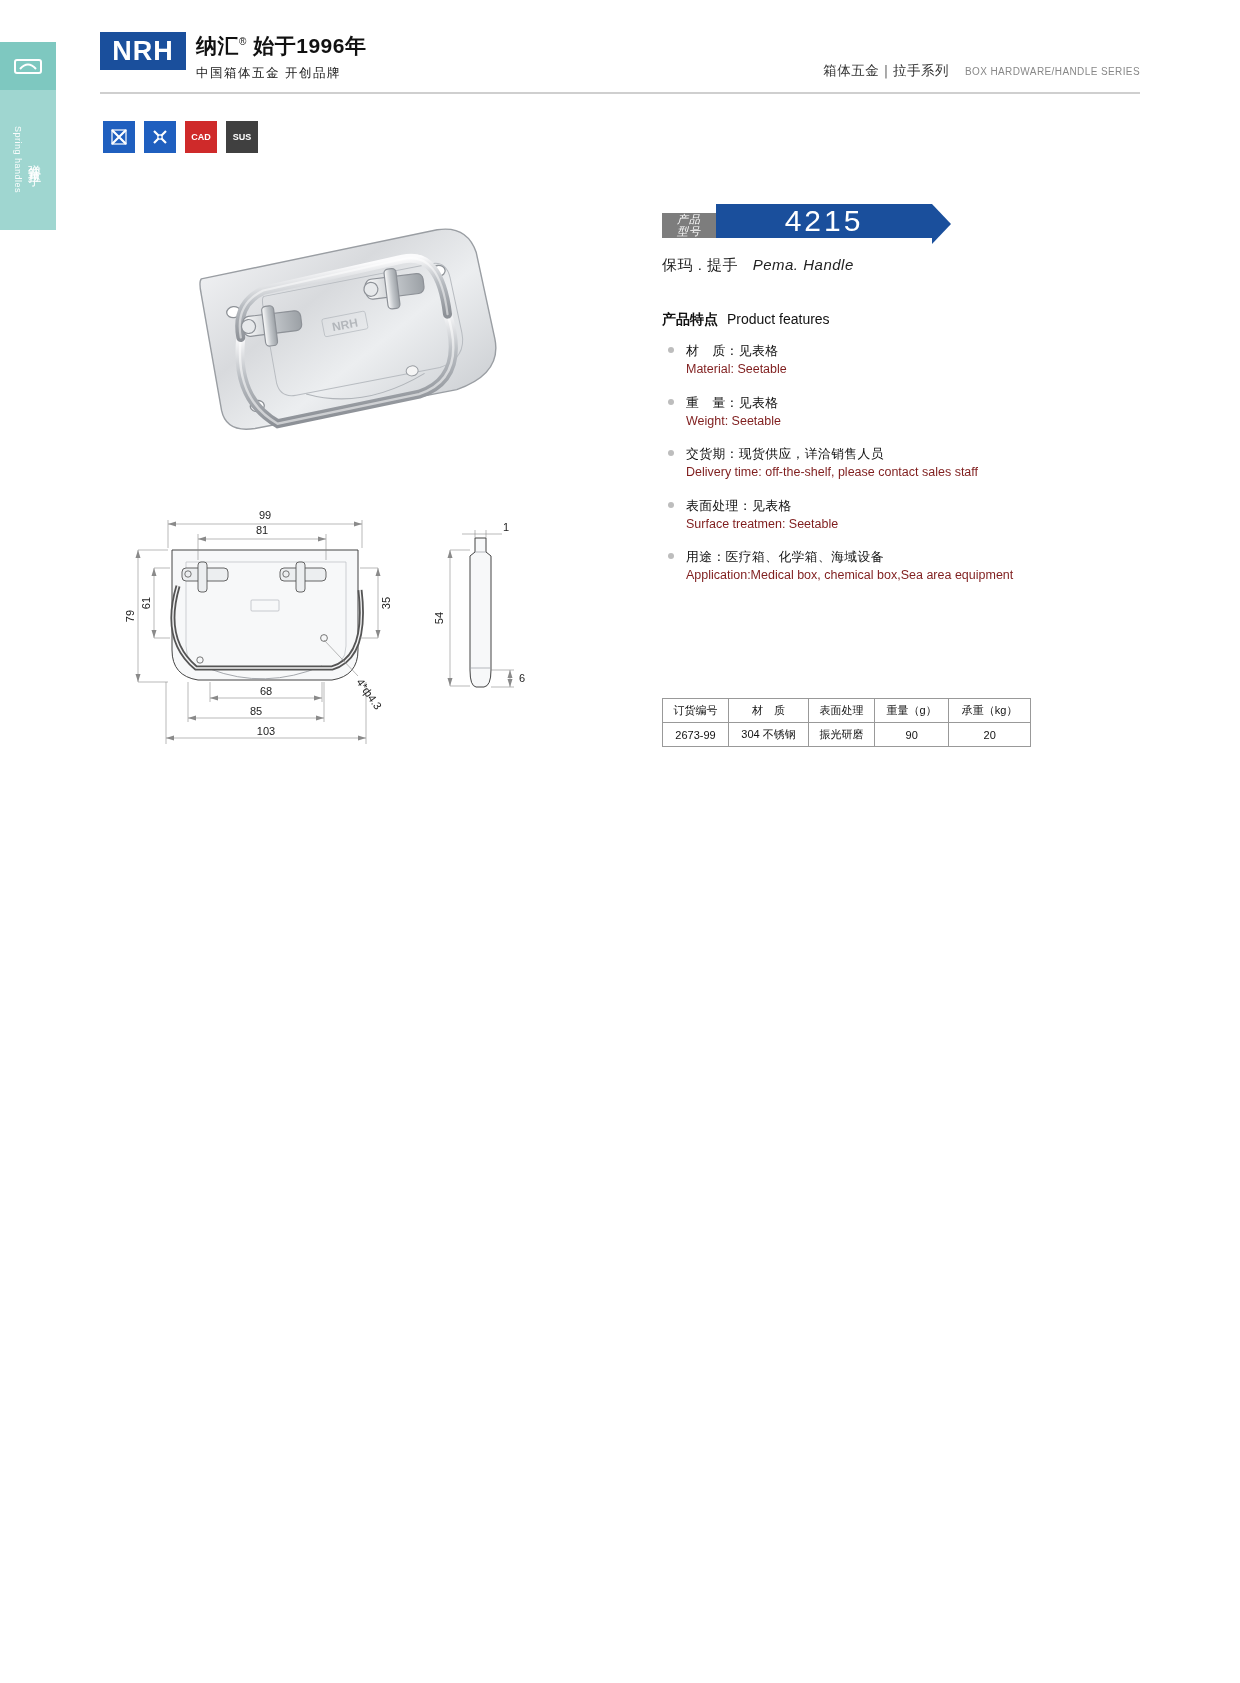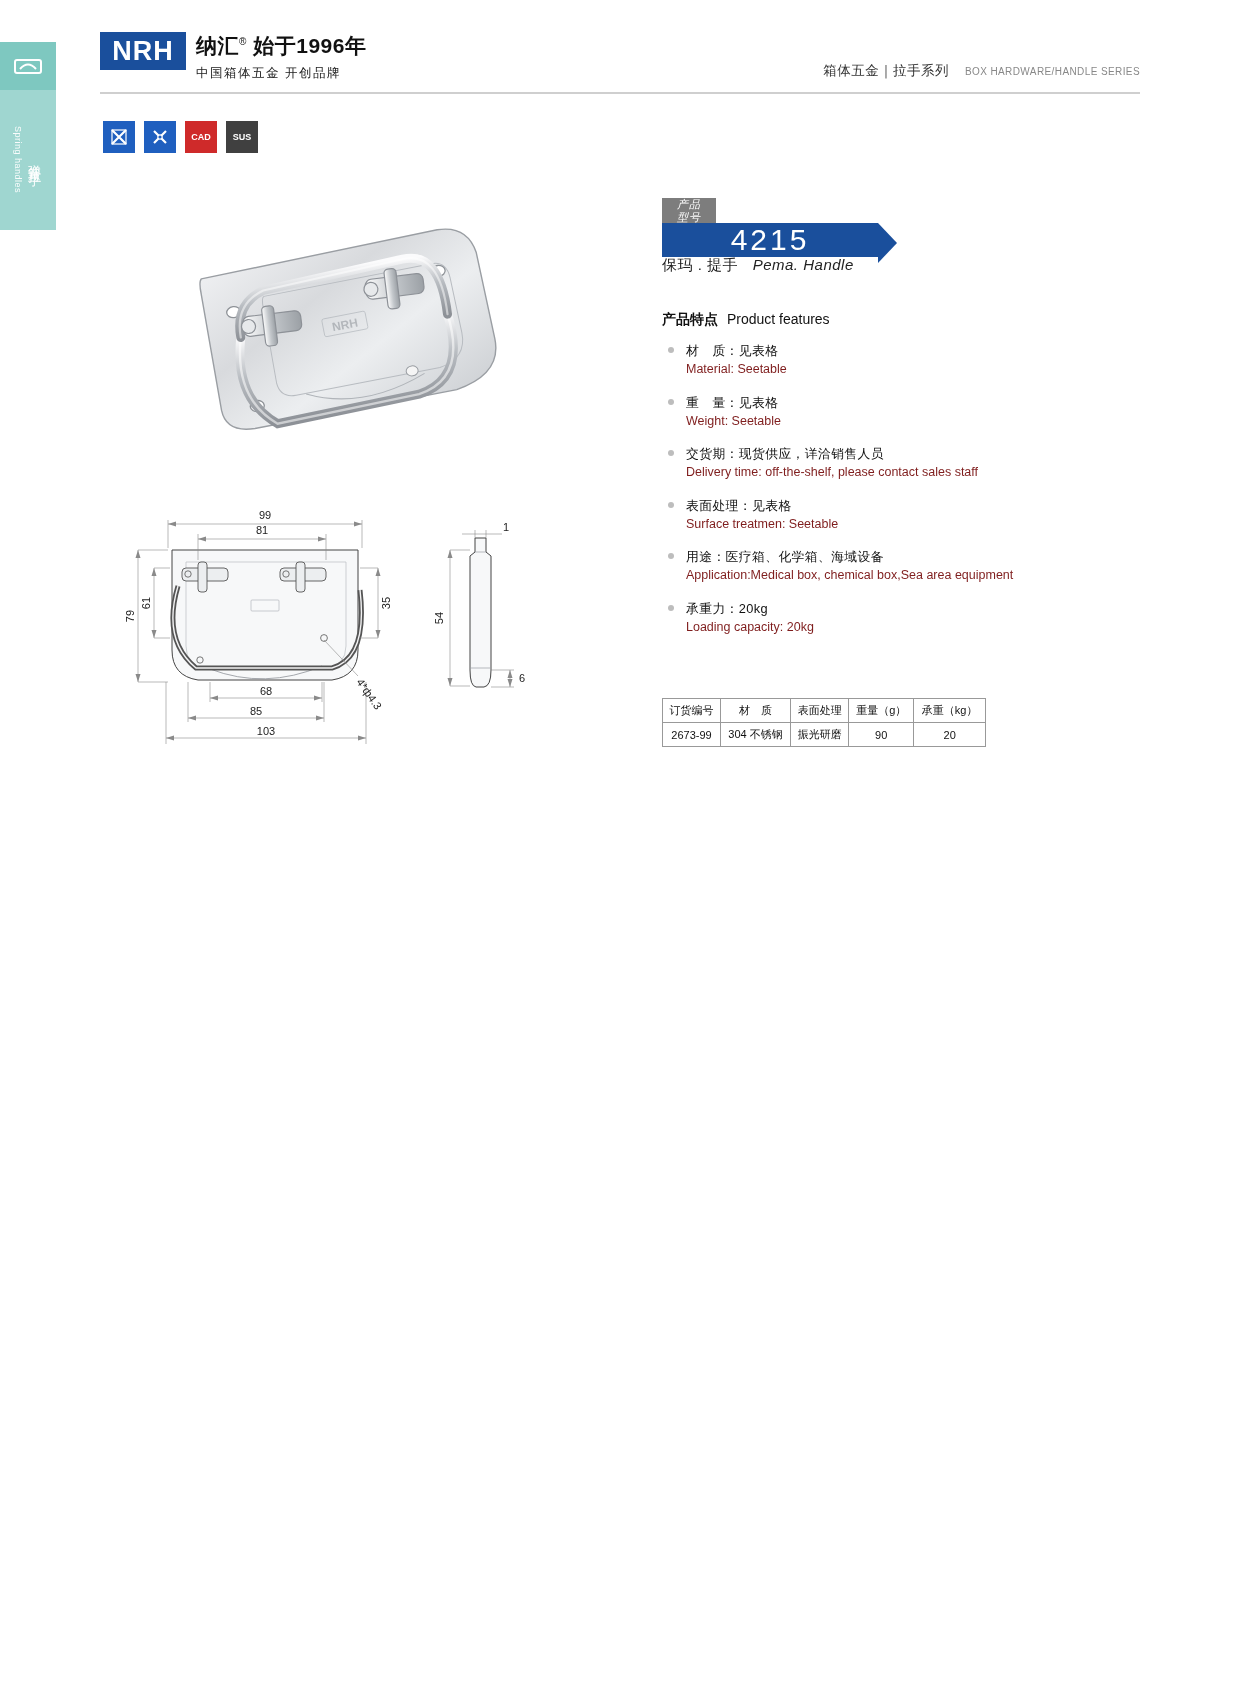--- a/index.html
+++ b/index.html
@@ -153,23 +153,22 @@
 
   
   #info {
     position: absolute;
     left: 662px;
     top: 198px;
     width: 365px;
   }
   #model-row {
     display: flex;
-    align-items: flex-start;
+    align-items: flex-end;
     height: 40px;
-    flex-direction: column;
   }
   #model-tag {
     width: 54px;
     background: #7d7d7d;
     color: #fff;
     font-size: 11px;
     line-height: 1.15;
     display: flex;
     flex-direction: column;
     align-items: center;
@@ -228,21 +227,21 @@
     background: #bdbdbd;
   }
   .feature .cn { font-size: 12.8px; color: #111; line-height: 1.5; letter-spacing: 0.4px; }
   .feature .en { font-size: 12.5px; color: #7f1d1d; line-height: 1.55; }
 
   
   #spec-table {
     position: absolute;
     left: 662px;
     top: 698px;
-    width: 324px;
+    width: 369px;
     border-collapse: collapse;
     font-size: 11px;
   }
   #spec-table th, #spec-table td {
     border: 1px solid #999;
     text-align: center;
     padding: 4px 2px;
     color: #111;
     font-weight: normal;
   }
@@ -521,25 +520,20 @@
     <div class="feature">
       <span class="dot"></span>
       <div class="cn">表面处理：见表格</div>
       <div class="en">Surface treatmen: Seetable</div>
     </div>
     <div class="feature">
       <span class="dot"></span>
       <div class="cn">用途：医疗箱、化学箱、海域设备</div>
       <div class="en">Application:Medical box, chemical box,Sea area equipment</div>
     </div>
-    <div class="feature">
-      <span class="dot"></span>
-      <div class="cn">承重力：20kg</div>
-      <div class="en">Loading capacity: 20kg</div>
-    </div>
   </div>
 </div>
 
 <table id="spec-table">
   <thead>
     <tr>
       <th>订货编号</th>
       <th>材　质</th>
       <th>表面处理</th>
       <th>重量（g）</th>

